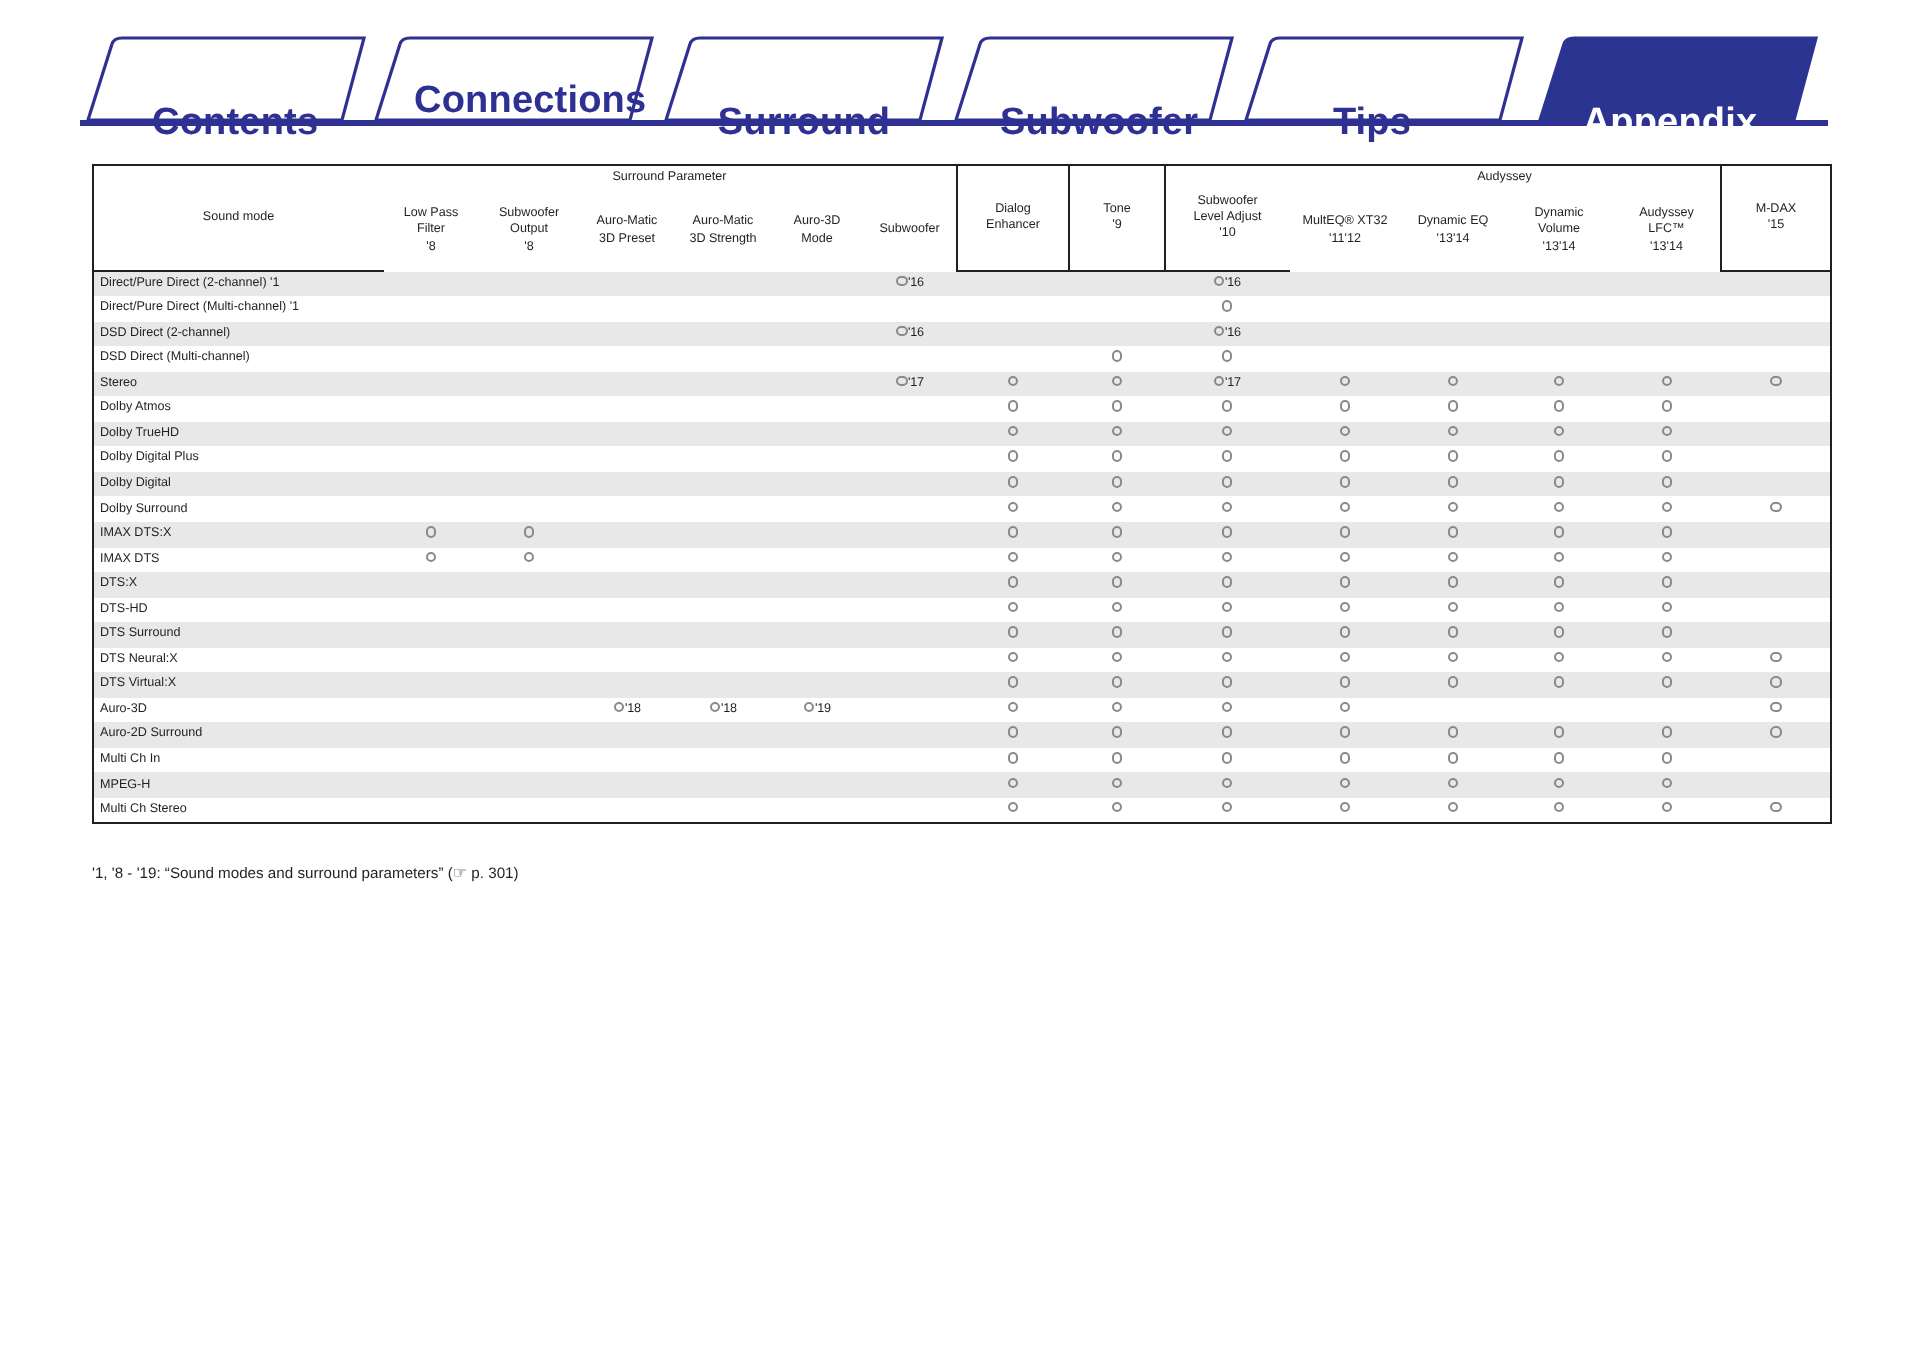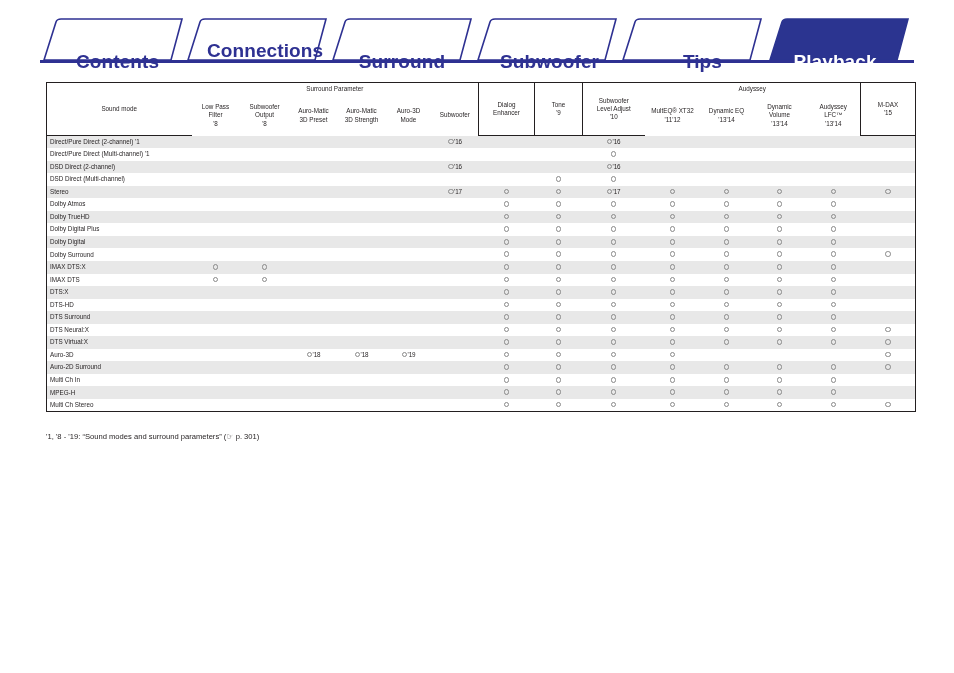--- a/index.html
+++ b/index.html
@@ -128,22 +128,22 @@
     <path d="M333,42 L345,4 Q346,1 350,1 L471,1 L460,42 Z" fill="none" stroke="#2e3192" stroke-width="1.6"></path>
     <path d="M478,42 L490,4 Q491,1 495,1 L616,1 L605,42 Z" fill="none" stroke="#2e3192" stroke-width="1.6"></path>
     <path d="M623,42 L635,4 Q636,1 640,1 L761,1 L750,42 Z" fill="none" stroke="#2e3192" stroke-width="1.6"></path>
 
     <path d="M40,43.5 L914,43.5" stroke="#2e3192" stroke-width="3" fill="none"></path>
   </svg>
   <div class="tab-label" style="left:76px; top:33px; width:80px;"><span>Contents</span></div>
   <div class="tab-label" style="left:207px; top:22px; width:100px;"><span>Connections</span></div>
   <div class="tab-label" style="left:357px; top:33px; width:90px;"><span>Surround</span></div>
   <div class="tab-label" style="left:500px; top:33px; width:90px;"><span>Subwoofer</span></div>
-  <div class="tab-label" style="left:650px; top:33px; width:72px;text-align:right;"><span>Tips</span></div>
-  <div class="tab-label active" style="left:789px; top:33px; width:92px;"><span>Playback</span></div>
+  <div class="tab-label" style="left:650px; top:33px; width:72px;"><span>Tips</span></div>
+  <div class="tab-label active" style="left:789px; top:33px; width:92px;"><span>Appendix</span></div>
 </div>
 
 <div id="table-wrap">
   <table class="spec">
     <colgroup>
       <col style="width:145px">
       <col style="width:48px">
         <col style="width:50px">
         <col style="width:48px">
       <col style="width:48px">

